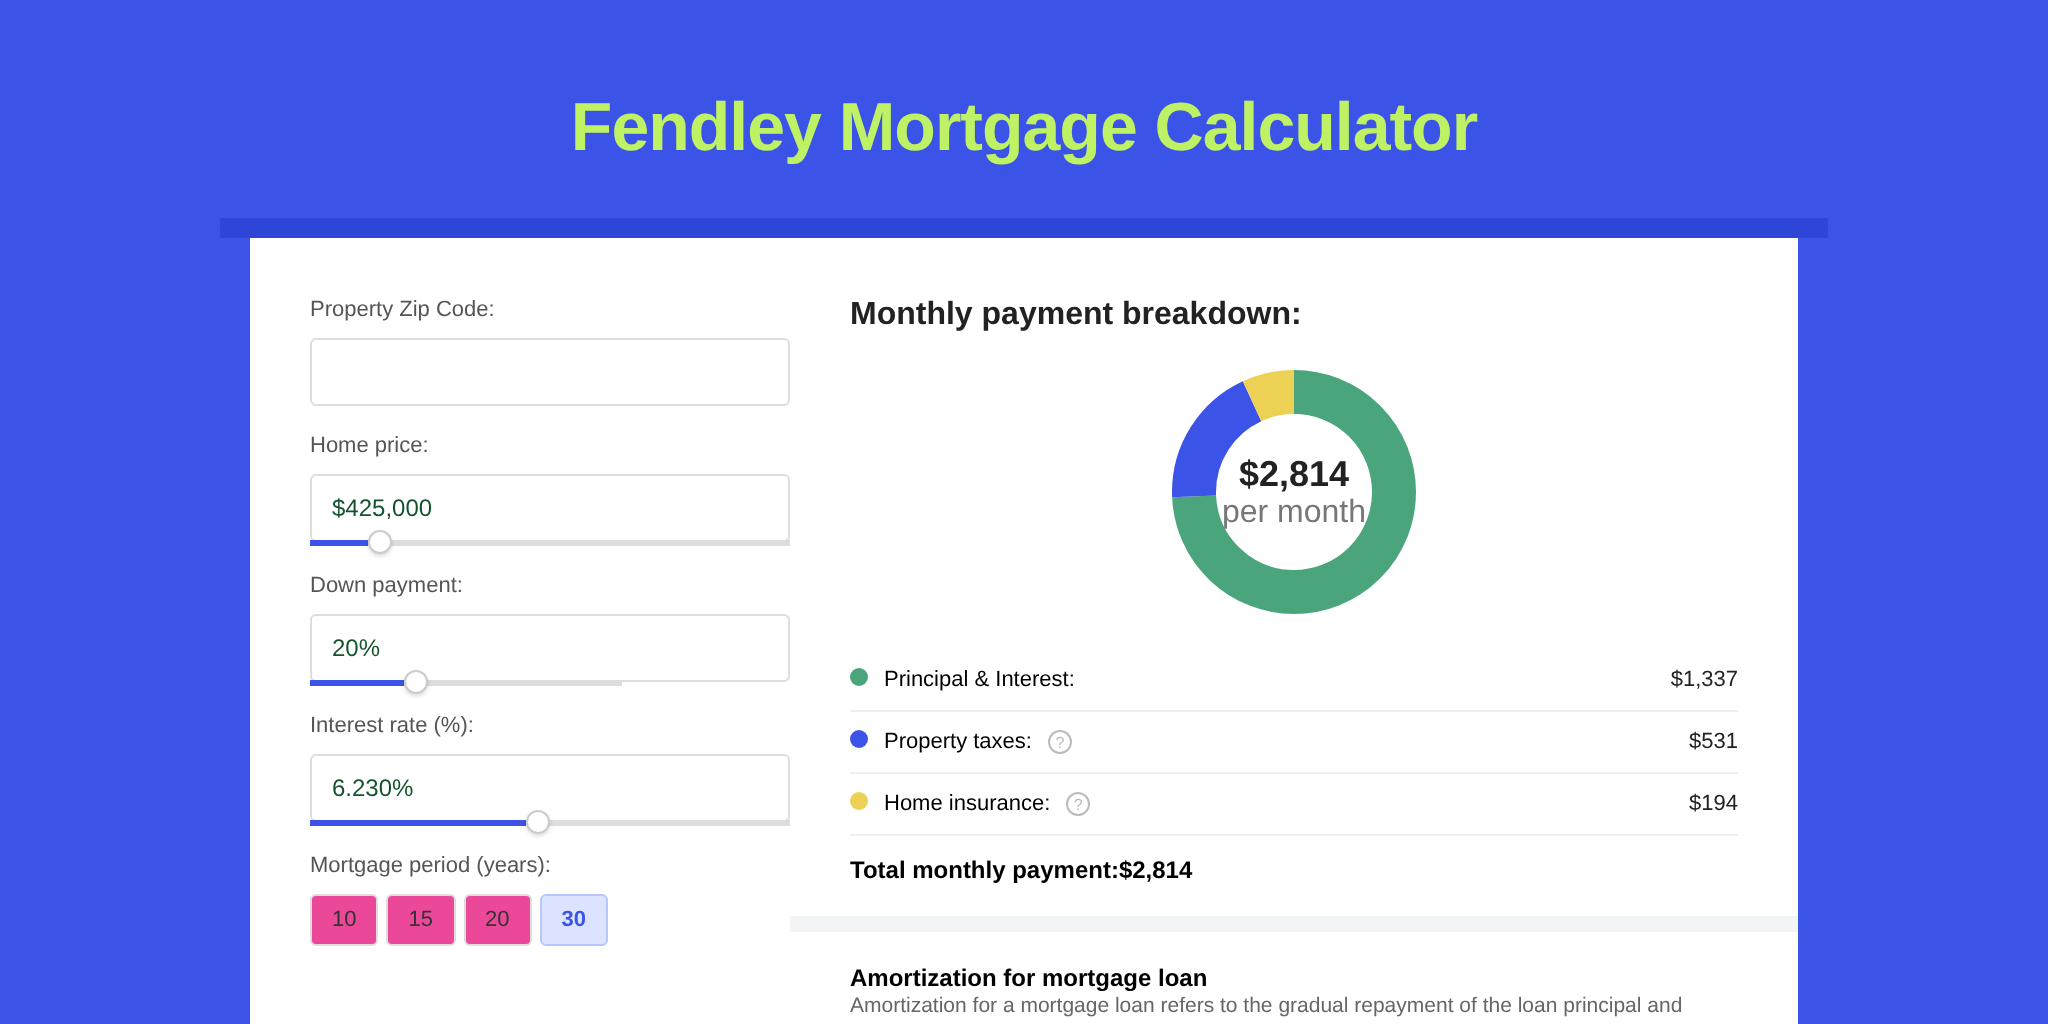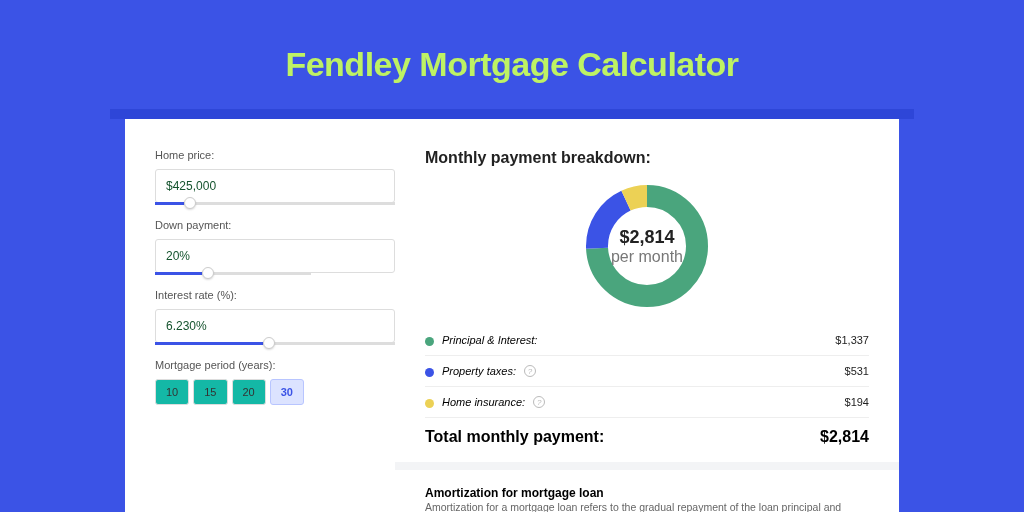--- a/index.html
+++ b/index.html
@@ -82,21 +82,21 @@
     gap: 8px;
   }
   .two-col .text-input:first-child { flex: 2; }
   .two-col .text-input:last-child { flex: 1; }
   .period-btns {
     display: flex;
     gap: 4px;
   }
   .period-btn {
     border: 1px solid #ddd;
-    background: #14b8a6;
+    background: #ec4899;
     font-size: 11px;
     padding: 6px 10px;
     border-radius: 3px;
     cursor: pointer;
     color: #333;
   }
   .period-btn.active {
     background: #dce3ff;
     border-color: #b8c5ff;
     color: #3b53e6;
@@ -155,40 +155,39 @@
   .donut-sub { font-size: 16px; color: #777; }
   .breakdown-row {
     display: flex;
     align-items: center;
     justify-content: space-between;
     padding: 9px 0;
     border-bottom: 1px solid #eee;
     font-size: 11px;
   }
   .breakdown-row:last-of-type { border-bottom: none; }
-  .br-left { display: flex; align-items: flex-end; gap: 8px; font-style: italic; }
+  .br-left { display: flex; align-items: flex-start; gap: 8px; }
   .dot { width: 9px; height: 9px; border-radius: 50%; }
   .dot-green { background: #4aa57d; }
   .dot-blue { background: #3b53e6; }
   .dot-yellow { background: #ecd155; }
   .info-icon {
     width: 12px; height: 12px;
     border: 1px solid #bbb;
     border-radius: 50%;
     font-size: 8px;
     color: #bbb;
     display: inline-flex;
     align-items: center;
     justify-content: center;
   }
   .br-value { color: #222; }
   .total-row {
     display: flex;
-    justify-content: space-between;
-    font-size: 16px;
+    font-size: 12px;
     font-weight: 700;
     padding: 10px 0 16px 0;
   }
   .amort-box {
     border-top: 8px solid #f3f4f6;
     margin: 0 -30px;
     padding: 16px 30px 0 30px;
   }
   .amort-title {
     font-size: 12px;
@@ -203,20 +202,24 @@
 </head>
 <body>
 
 <h1 class="page-title">Fendley Mortgage Calculator</h1>
 <div class="shadow"></div>
 
 <div class="card">
 
   <div class="left">
 
+    <div class="field-group">
+      <div class="field-label">Property Zip Code:</div>
+      <input class="text-input" type="text" value="" style="">
+    </div>
 
     <div class="field-group">
       <div class="field-label">Home price:</div>
       <input class="text-input" type="text" value="$425,000" style="">
       <div class="slider-track">
         <div class="slider-fill" style="width:12%"></div>
         <div class="slider-thumb" style="left:12%"></div>
       </div>
     </div>
 

